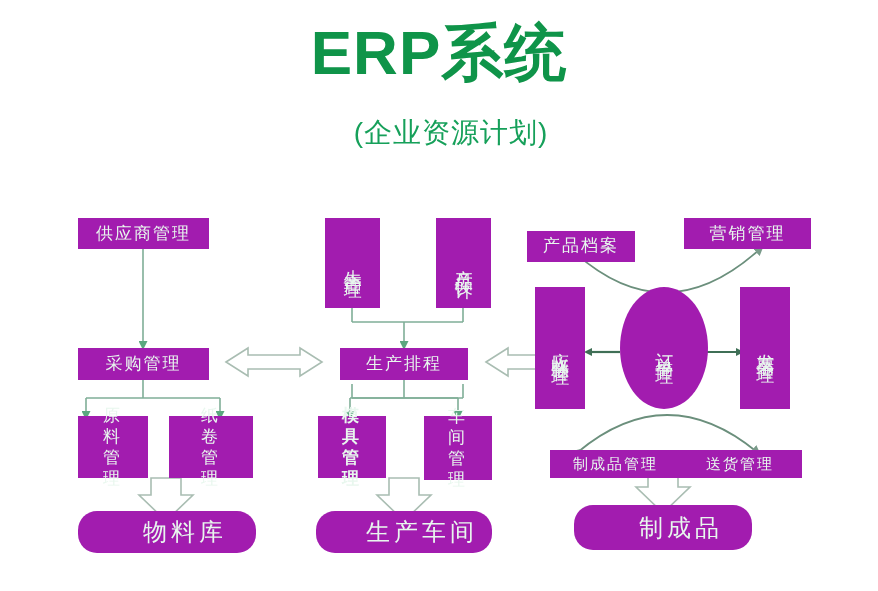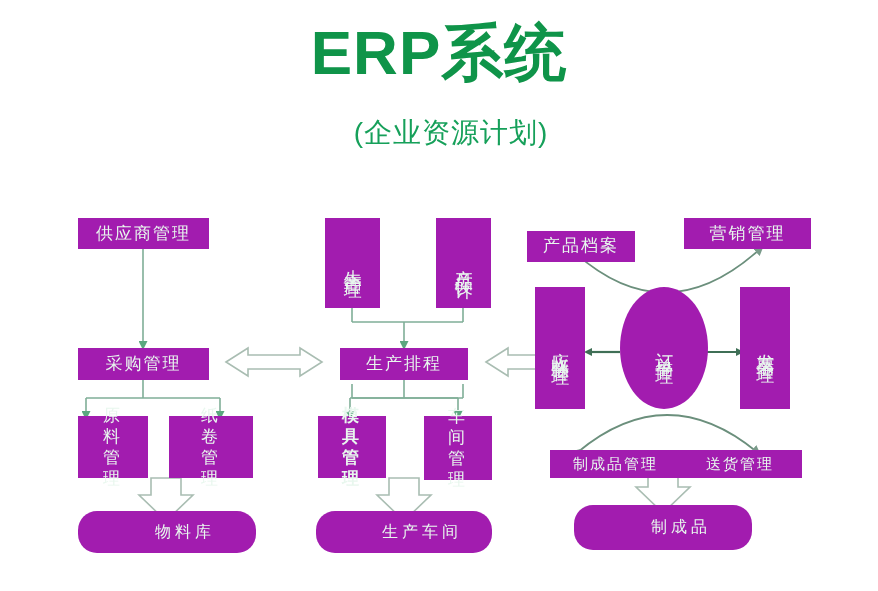--- a/index.html
+++ b/index.html
@@ -41,21 +41,21 @@
     writing-mode:vertical-rl;
     text-orientation:upright;
     letter-spacing:4px;
     font-size:18px;
   }
   
   .node.stack{
     flex-direction:column;font-size:17px;letter-spacing:3px;line-height:1.25;
   }
   .node.rounded{
-    border-radius:19px;font-size:16px;letter-spacing:4px;padding-left:36px;
+    border-radius:19px;font-size:24px;letter-spacing:4px;padding-left:36px;
   }
   .node.ellipse{
     border-radius:50%;
     writing-mode:vertical-rl;text-orientation:upright;
     font-size:18px;letter-spacing:5px;
   }
 
   
   svg.wires{position:absolute;left:0;top:0;width:878px;height:591px;pointer-events:none;}
 </style>

